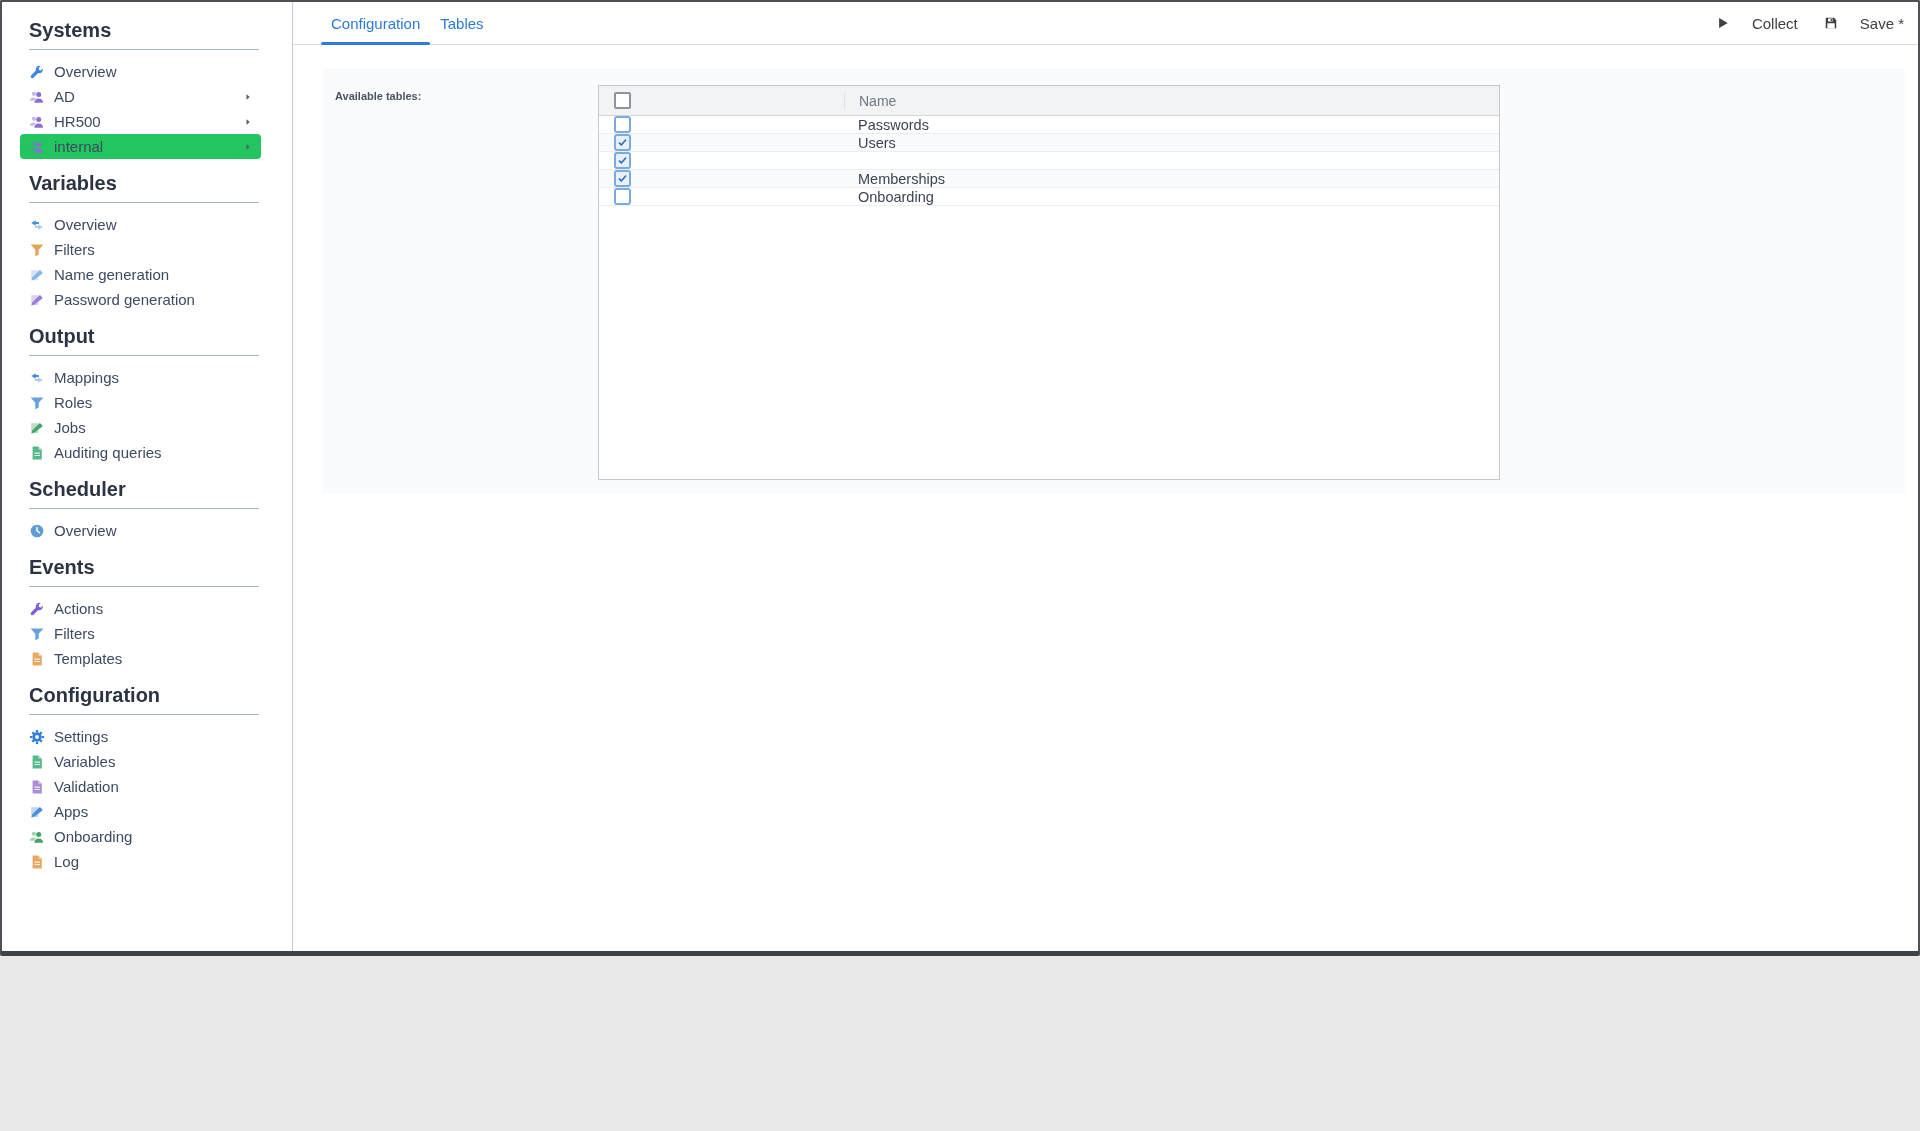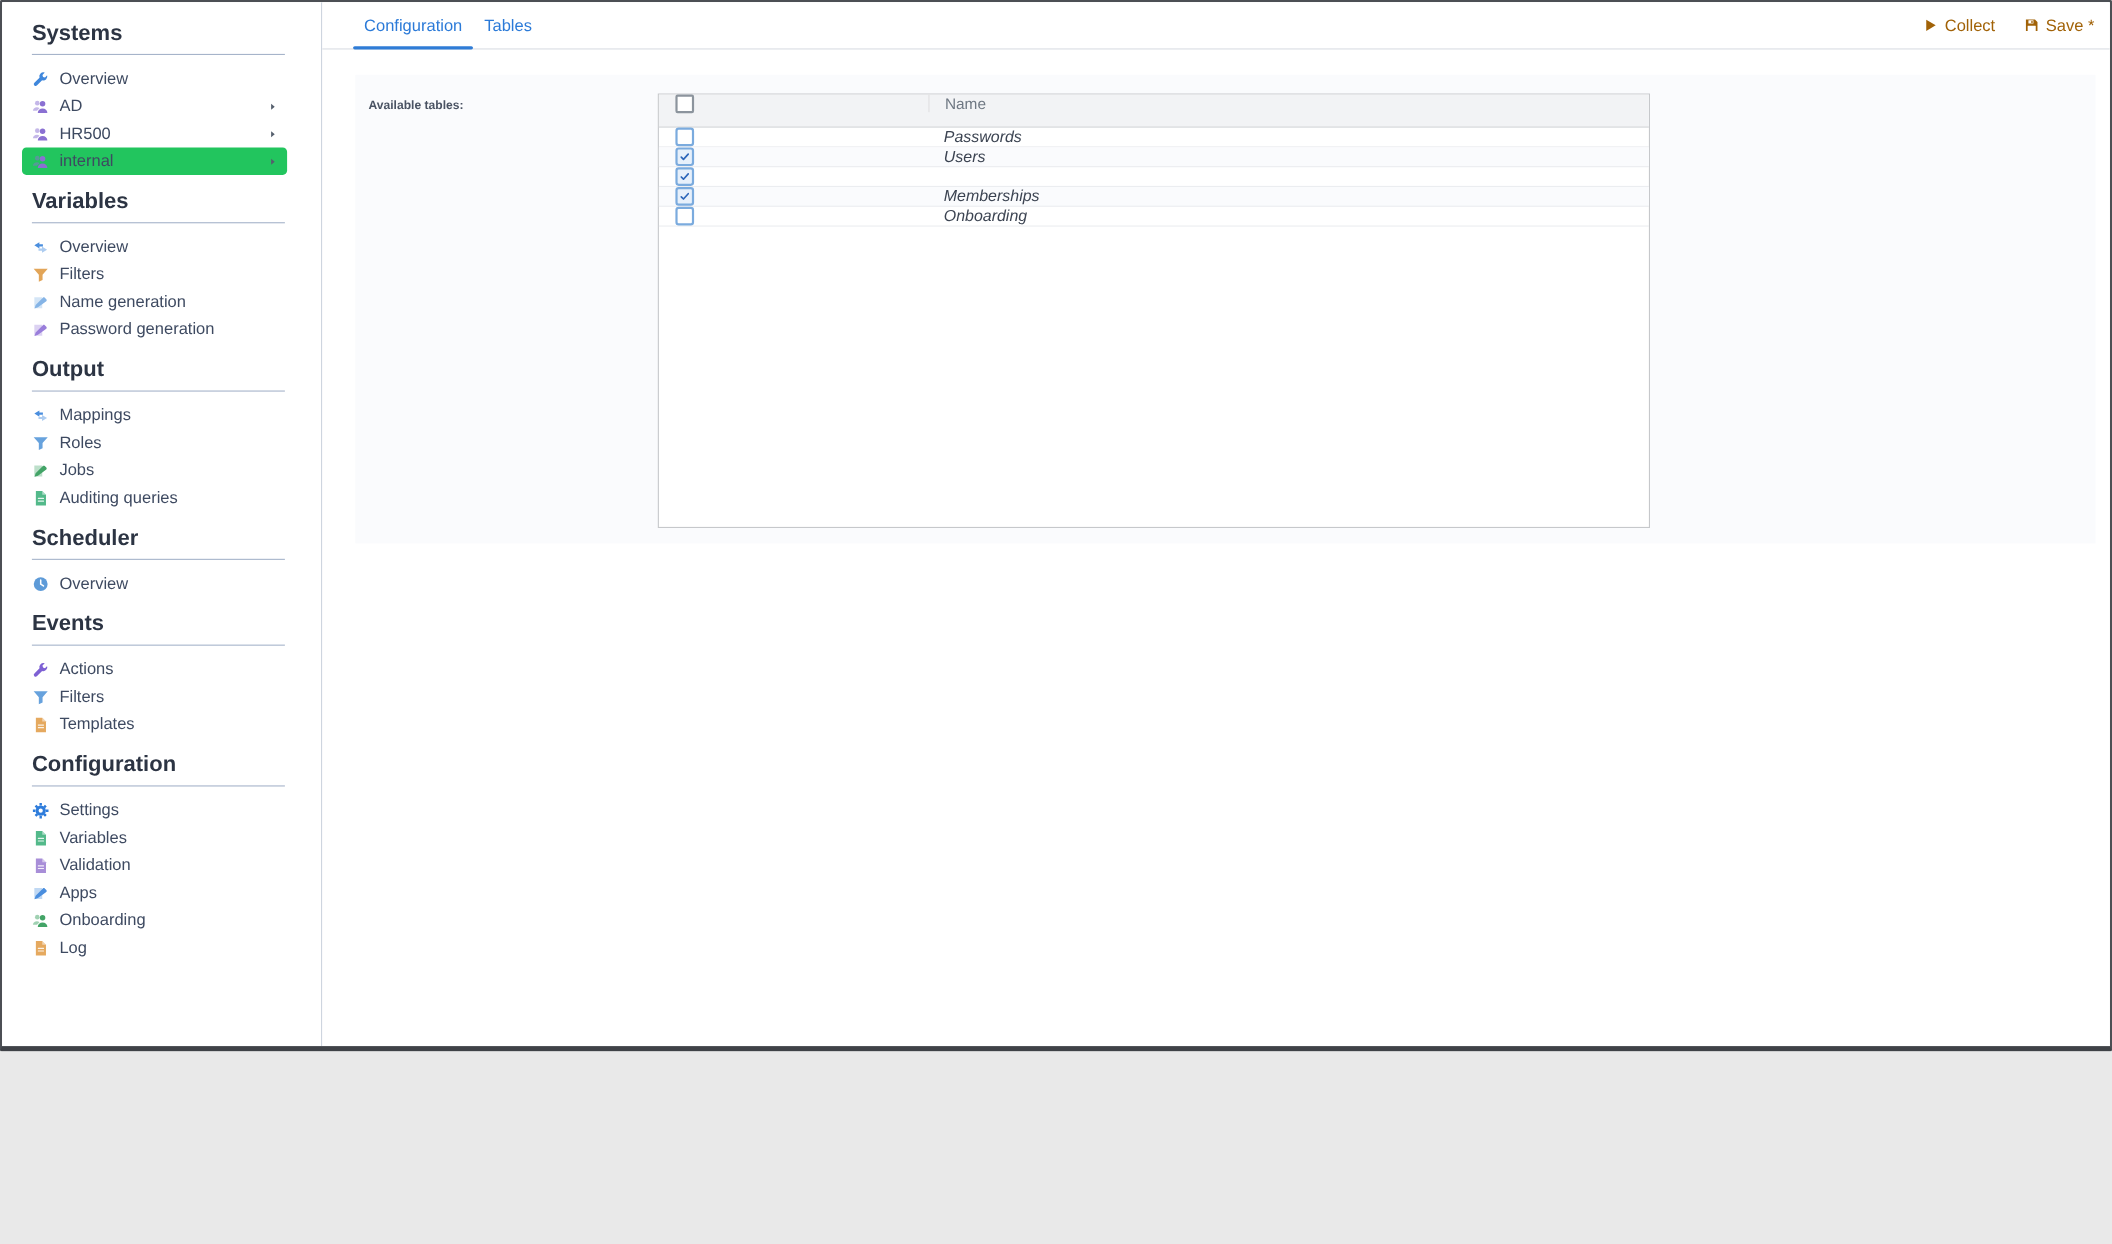--- a/index.html
+++ b/index.html
@@ -19,32 +19,32 @@
   .sb-item .ic{width:16px;height:16px;flex:0 0 16px;margin-right:9px;}
   .sb-item .lbl{flex:1;white-space:nowrap;overflow:hidden;}
   .sb-item .chev{width:10px;height:10px;color:#555f6d;flex:0 0 10px;}
   
   .main{flex:1;position:relative;background:#fff;}
   .topbar{height:43px;border-bottom:1px solid #d9dde3;display:flex;align-items:stretch;position:relative;}
   .tabs{display:flex;margin-left:28px;}
   .tab{display:flex;align-items:center;padding:0 10px;font-size:15px;color:#2b7ad8;position:relative;cursor:pointer;}
   .tab.active::after{content:"";position:absolute;left:0;right:0;bottom:-1px;height:3px;background:#2f7cd6;border-radius:2px;}
   .actions{position:absolute;right:14px;top:0;height:100%;display:flex;align-items:center;gap:26px;}
-  .action{display:flex;align-items:center;gap:6px;color:#a16207;font-size:15px;cursor:pointer;}
+  .action{display:flex;align-items:center;gap:22px;color:#404040;font-size:15px;cursor:pointer;}
   .action .ic{width:14px;height:14px;}
   
   .panel{margin:23px 13px 0 30px;height:426px;background:#fafbfd;display:flex;padding:17px 0 0 12px;}
   .panel-label{width:263px;font-weight:700;font-size:11px;color:#4a5363;padding-top:5px;}
   .tbl{width:902px;height:395px;background:#fff;border:1px solid #c6c8cb;display:flex;flex-direction:column;}
-  .tbl-head{flex:0 0 30px;background:#f2f3f5;border-bottom:1px solid #d5d7d9;display:flex;align-items:flex-start;}
+  .tbl-head{flex:0 0 30px;background:#f2f3f5;border-bottom:1px solid #d5d7d9;display:flex;align-items:center;}
   .col-check{width:245px;display:flex;align-items:center;padding-left:15px;}
   .col-name{flex:1;display:flex;align-items:center;padding-left:14px;}
   .tbl-head .col-name{border-left:1px solid #dfe0e2;}
   .hdr-text{color:#6f7883;font-size:14px;}
-  .tbl-row{flex:0 0 29px;border-bottom:1px solid #ebedf0;display:flex;align-items:stretch;font-size:14.5px;color:#3c4452;font-style:italic;}
+  .tbl-row{flex:0 0 29px;border-bottom:1px solid #ebedf0;display:flex;align-items:stretch;font-size:14.5px;color:#3c4452;}
   .tbl-row:nth-child(even){background:#fafbfd;}
   .tbl-empty{flex:1;}
   .cb{width:17px;height:17px;border:2px solid #7babde;border-radius:3px;background:#fff;display:flex;align-items:center;justify-content:center;cursor:pointer;}
   .cb svg{display:none;width:11px;height:11px;color:#2d66ba;}
   .cb.checked{background:#e7f0fb;}
   .cb.checked svg{display:block;}
   .cb.hdr{border-color:#8c949d;border-radius:2px;}
   .hidden-defs{position:absolute;width:0;height:0;overflow:hidden;}
 </style>
 </head>

